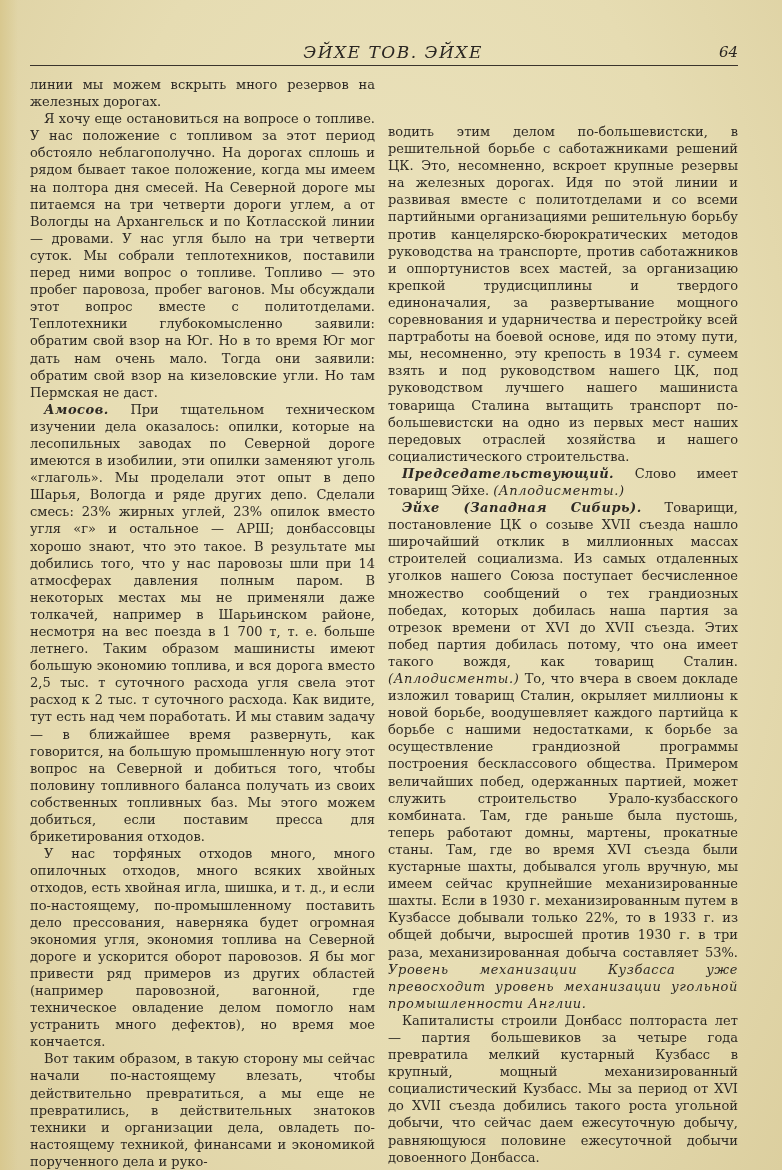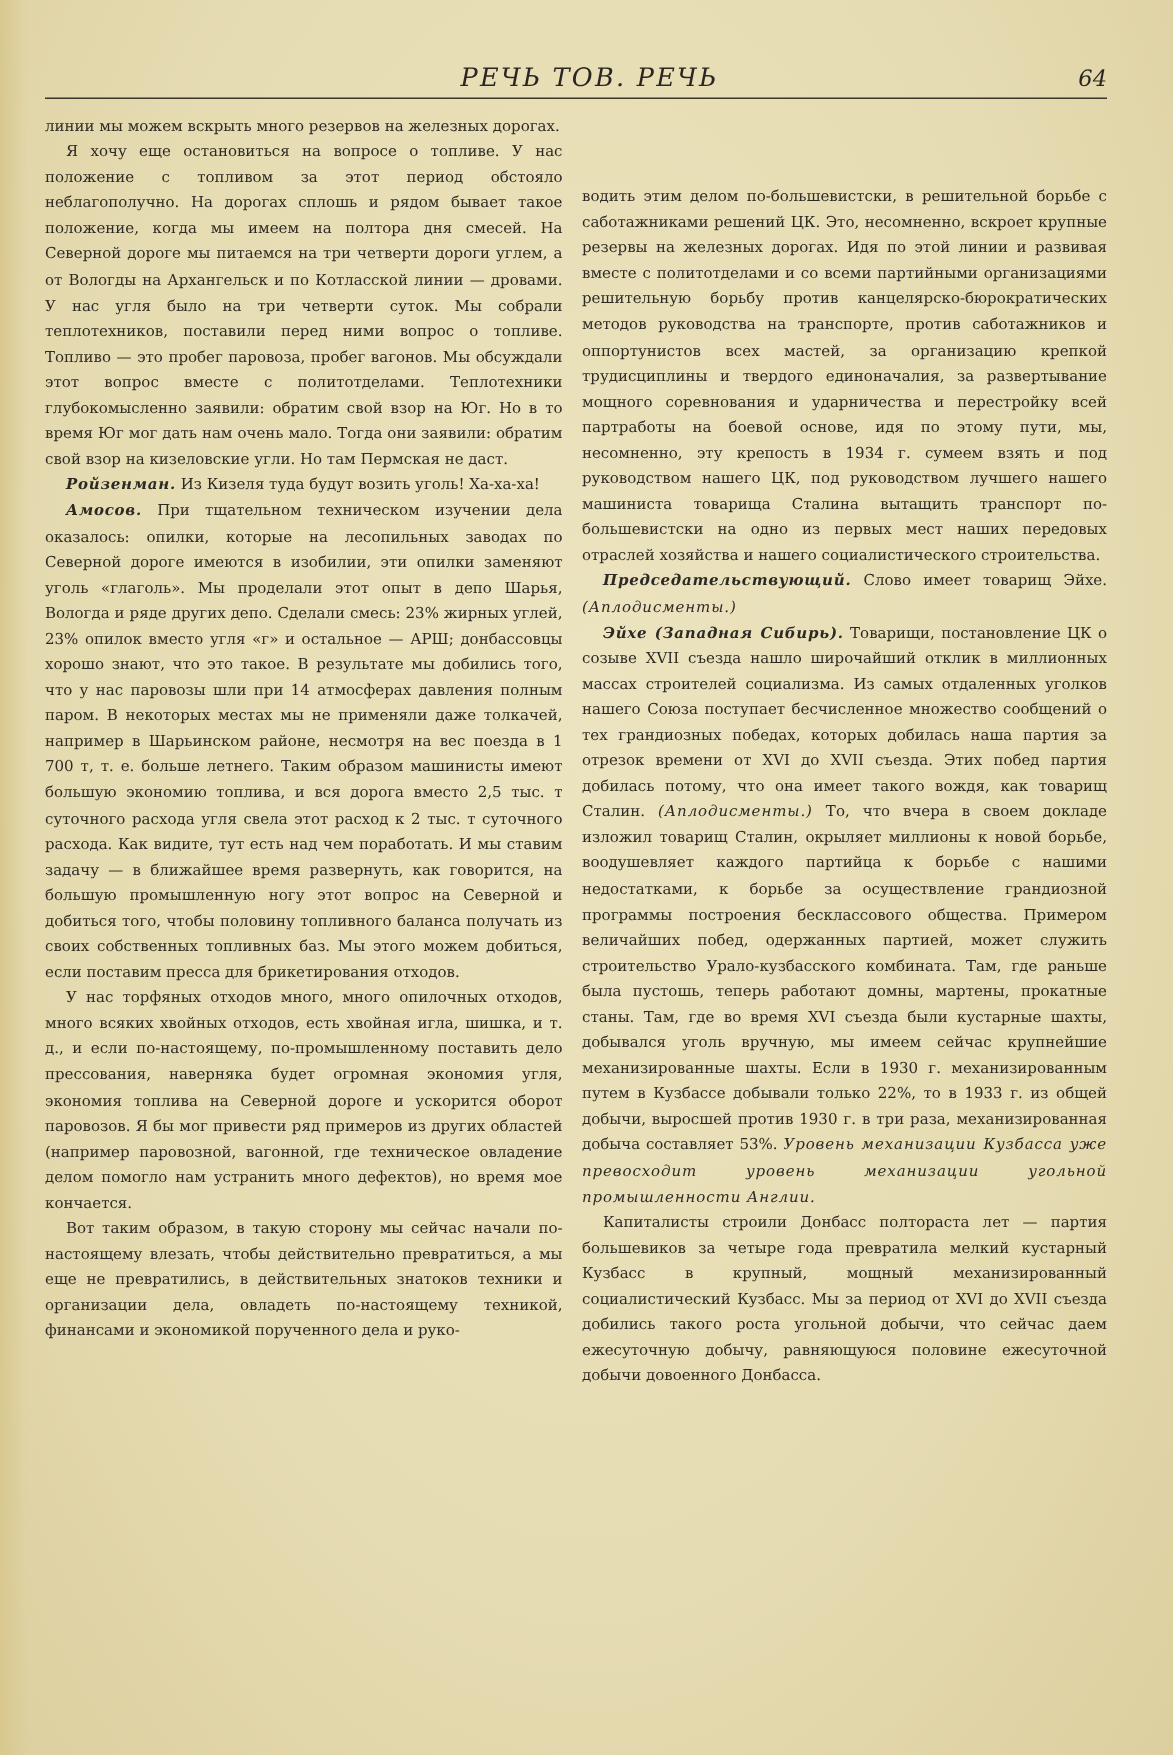--- a/index.html
+++ b/index.html
@@ -51,21 +51,21 @@
       top: 65px;
       left: 30px;
       width: 708px;
       height: 0;
       border-top: 1.5px solid #3a342c;
     }
     .column {
       position: absolute;
       top: 76px;
       font-family: "DejaVu Serif", serif;
-      font-size: 10px;
+      font-size: 13px;
       line-height: 17.1px;
       text-align: justify;
       hyphens: manual;
       color: #2d2924;
     }
     .col-left {
       left: 30px;
       width: 345px;
     }
     .col-right {
@@ -91,29 +91,28 @@
       font-style: italic;
       letter-spacing: 0.6px;
     }
   </style>
 </head>
 <body>
 
 <div class="page-edge-left"></div>
 
 <div class="running-head">
-  <div class="running-title">РЕЧЬ ТОВ. РЕЧЬ</div>
+  <div class="running-title">ЭЙХЕ ТОВ. ЭЙХЕ</div>
   <div class="page-number">64</div>
 </div>
 <div class="head-rule"></div>
 
 <div class="column col-left">
   <p class="para cont">линии мы можем вскрыть много резервов на железных дорогах.</p>
   <p class="para">Я хочу еще остановиться на вопросе о топливе. У нас положение с топливом за этот период обстояло неблагополучно. На дорогах сплошь и рядом бывает такое положение, когда мы имеем на полтора дня смесей. На Северной дороге мы питаемся на три четверти дороги углем, а от Вологды на Архангельск и по Котласской линии — дровами. У нас угля было на три четверти суток. Мы собрали теплотехников, поставили перед ними вопрос о топливе. Топливо — это пробег паровоза, пробег вагонов. Мы обсуждали этот вопрос вместе с политотделами. Теплотехники глубокомысленно заявили: обратим свой взор на Юг. Но в то время Юг мог дать нам очень мало. Тогда они заявили: обратим свой взор на кизеловские угли. Но там Пермская не даст.</p>
-  <p class="para"><span class="speaker">Ройзенман.</span><span> Из Кизеля туда будут возить уголь! Ха-ха-ха!</span></p>
   <p class="para"><span class="speaker">Амосов.</span><span> При тщательном техническом изучении дела оказалось: опилки, которые на лесопильных заводах по Северной дороге имеются в изобилии, эти опилки заменяют уголь «глаголь». Мы проделали этот опыт в депо Шарья, Вологда и ряде других депо. Сделали смесь: 23% жирных углей, 23% опилок вместо угля «г» и остальное — АРШ; донбассовцы хорошо знают, что это такое. В результате мы добились того, что у нас паровозы шли при 14 атмосферах давления полным паром. В некоторых местах мы не применяли даже толкачей, например в Шарьинском районе, несмотря на вес </span><span class="it">поезда в 1 700 т</span><span>, т. е. больше летнего. Таким образом машинисты имеют большую экономию топлива, и вся дорога вместо 2,5 тыс. </span><span class="it">т</span><span> суточного расхода угля свела этот расход к 2 тыс. </span><span class="it">т</span><span> суточного расхода. Как видите, тут есть над чем поработать. И мы ставим задачу — в ближайшее время развернуть, как говорится, на большую промышленную ногу этот вопрос на Северной и добиться того, чтобы половину топливного баланса получать из своих собственных топливных баз. Мы этого можем добиться, если поставим пресса для брикетирования отходов.</span></p>
   <p class="para">У нас торфяных отходов много, много опилочных отходов, много всяких хвойных отходов, есть хвойная игла, шишка, и т. д., и если по-настоящему, по-промышленному поставить дело прессования, наверняка будет огромная экономия угля, экономия топлива на Северной дороге и ускорится оборот паровозов. Я бы мог привести ряд примеров из других областей (например паровозной, вагонной, где техническое овладение делом помогло нам устранить много дефектов), но время мое кончается.</p>
   <p class="para">Вот таким образом, в такую сторону мы сейчас начали по-настоящему влезать, чтобы действительно превратиться, а мы еще не превратились, в действительных знатоков техники и организации дела, овладеть по-настоящему техникой, финансами и экономикой порученного дела и руко-</p>
 </div>
 
 <div class="column col-right">
   <p class="para cont">водить этим делом по-большевистски, в решительной борьбе с саботажниками решений ЦК. Это, несомненно, вскроет крупные резервы на железных дорогах. Идя по этой линии и развивая вместе с политотделами и со всеми партийными организациями решительную борьбу против канцелярско-бюрократических методов руководства на транспорте, против саботажников и оппортунистов всех мастей, за организацию крепкой трудисциплины и твердого единоначалия, за развертывание мощного соревнования и ударничества и перестройку всей партработы на боевой основе, идя по этому пути, мы, несомненно, эту крепость в 1934 г. сумеем взять и под руководством нашего ЦК, под руководством лучшего нашего машиниста товарища Сталина вытащить транспорт по-большевистски на одно из первых мест наших передовых отраслей хозяйства и нашего социалистического строительства.</p>
   <p class="para"><span class="speaker">Председательствующий.</span><span> Слово имеет товарищ Эйхе. </span><span class="spaced">(Аплодисменты.)</span></p>
   <p class="para"><span class="speaker">Эйхе (Западная Сибирь).</span><span> Товарищи, постановление ЦК о созыве XVII съезда нашло широчайший отклик в миллионных массах строителей социализма. Из самых отдаленных уголков нашего Союза поступает бесчисленное множество сообщений о тех грандиозных победах, которых добилась наша партия за отрезок времени от XVI до XVII съезда. Этих побед партия добилась потому, что она имеет такого вождя, как товарищ Сталин. </span><span class="spaced">(Аплодисменты.)</span><span> То, что вчера в своем докладе изложил товарищ Сталин, окрыляет миллионы к новой борьбе, воодушевляет каждого партийца к борьбе с нашими недостатками, к борьбе за осуществление грандиозной программы построения бесклассового общества. Примером величайших побед, одержанных партией, может служить строительство Урало-кузбасского комбината. Там, где раньше была пустошь, теперь работают домны, мартены, прокатные станы. Там, где во время XVI съезда были кустарные шахты, добывался уголь вручную, мы имеем сейчас крупнейшие механизированные шахты. Если в 1930 г. механизированным путем в Кузбассе добывали только 22%, то в 1933 г. из общей добычи, выросшей против 1930 г. в три раза, механизированная добыча составляет 53%. </span><span class="spaced">Уровень механизации Кузбасса уже превосходит уровень механизации угольной промышленности Англии.</span></p>
   <p class="para">Капиталисты строили Донбасс полтораста лет — партия большевиков за четыре года превратила мелкий кустарный Кузбасс в крупный, мощный механизированный социалистический Кузбасс. Мы за период от XVI до XVII съезда добились такого роста угольной добычи, что сейчас даем ежесуточную добычу, равняющуюся половине ежесуточной добычи довоенного Донбасса.</p>

